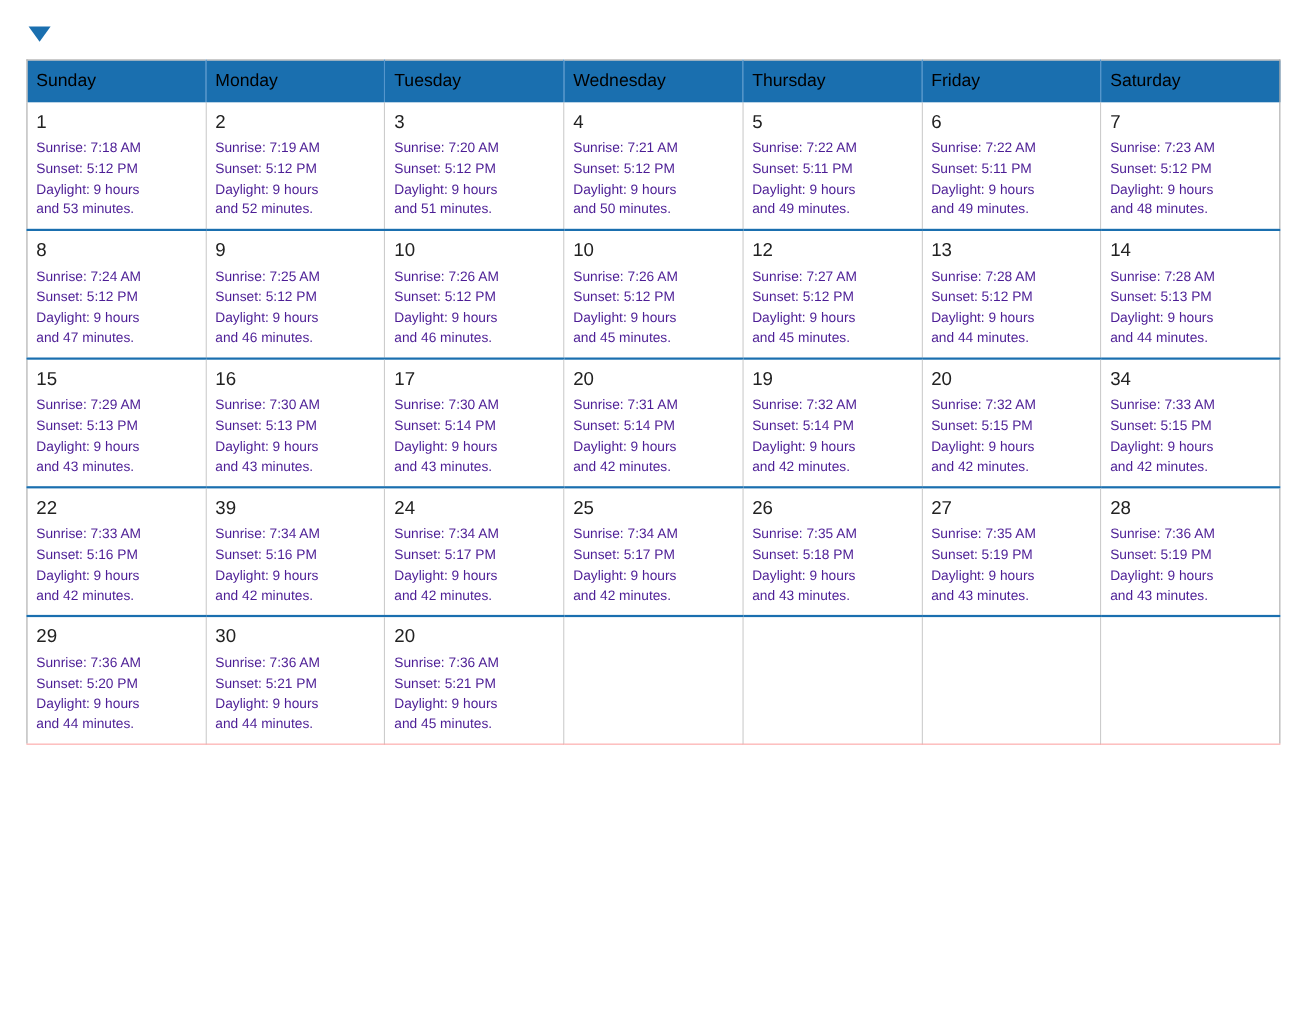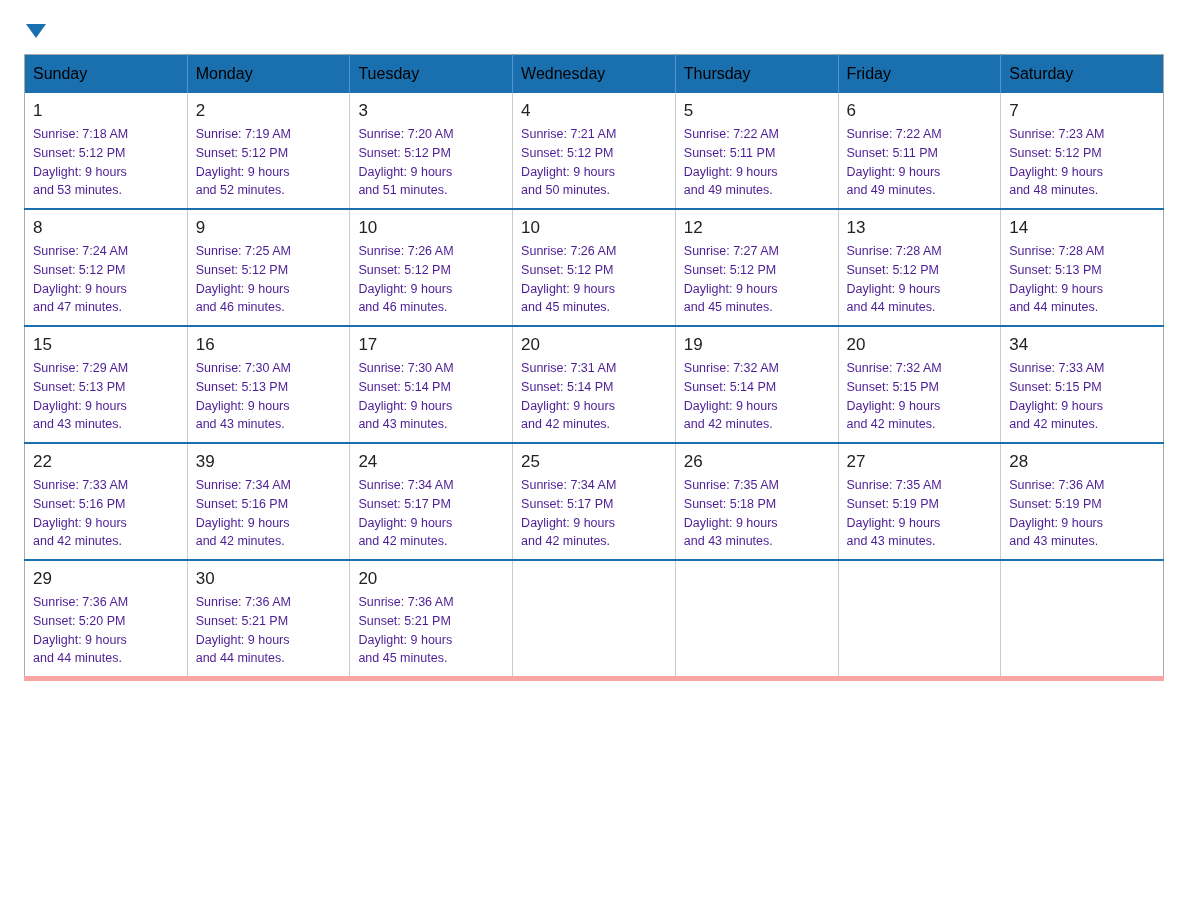--- a/index.html
+++ b/index.html
@@ -84,21 +84,21 @@
       border-bottom: 2px solid #1a6faf;
       font-size: 13px;
       color: #222;
       width: calc(100% / 7);
       min-height: 110px;
     }
     .calendar td:last-child {
       border-right: none;
     }
     .calendar tr:last-child td {
-      border-bottom: 5px solid #fca5a5;
+      border-bottom: 1px solid #fca5a5;
     }
     .day-number {
       font-size: 17px;
       font-weight: normal;
       margin-bottom: 4px;
       display: block;
     }
     .day-info {
       font-size: 12.5px;
       line-height: 1.5;

